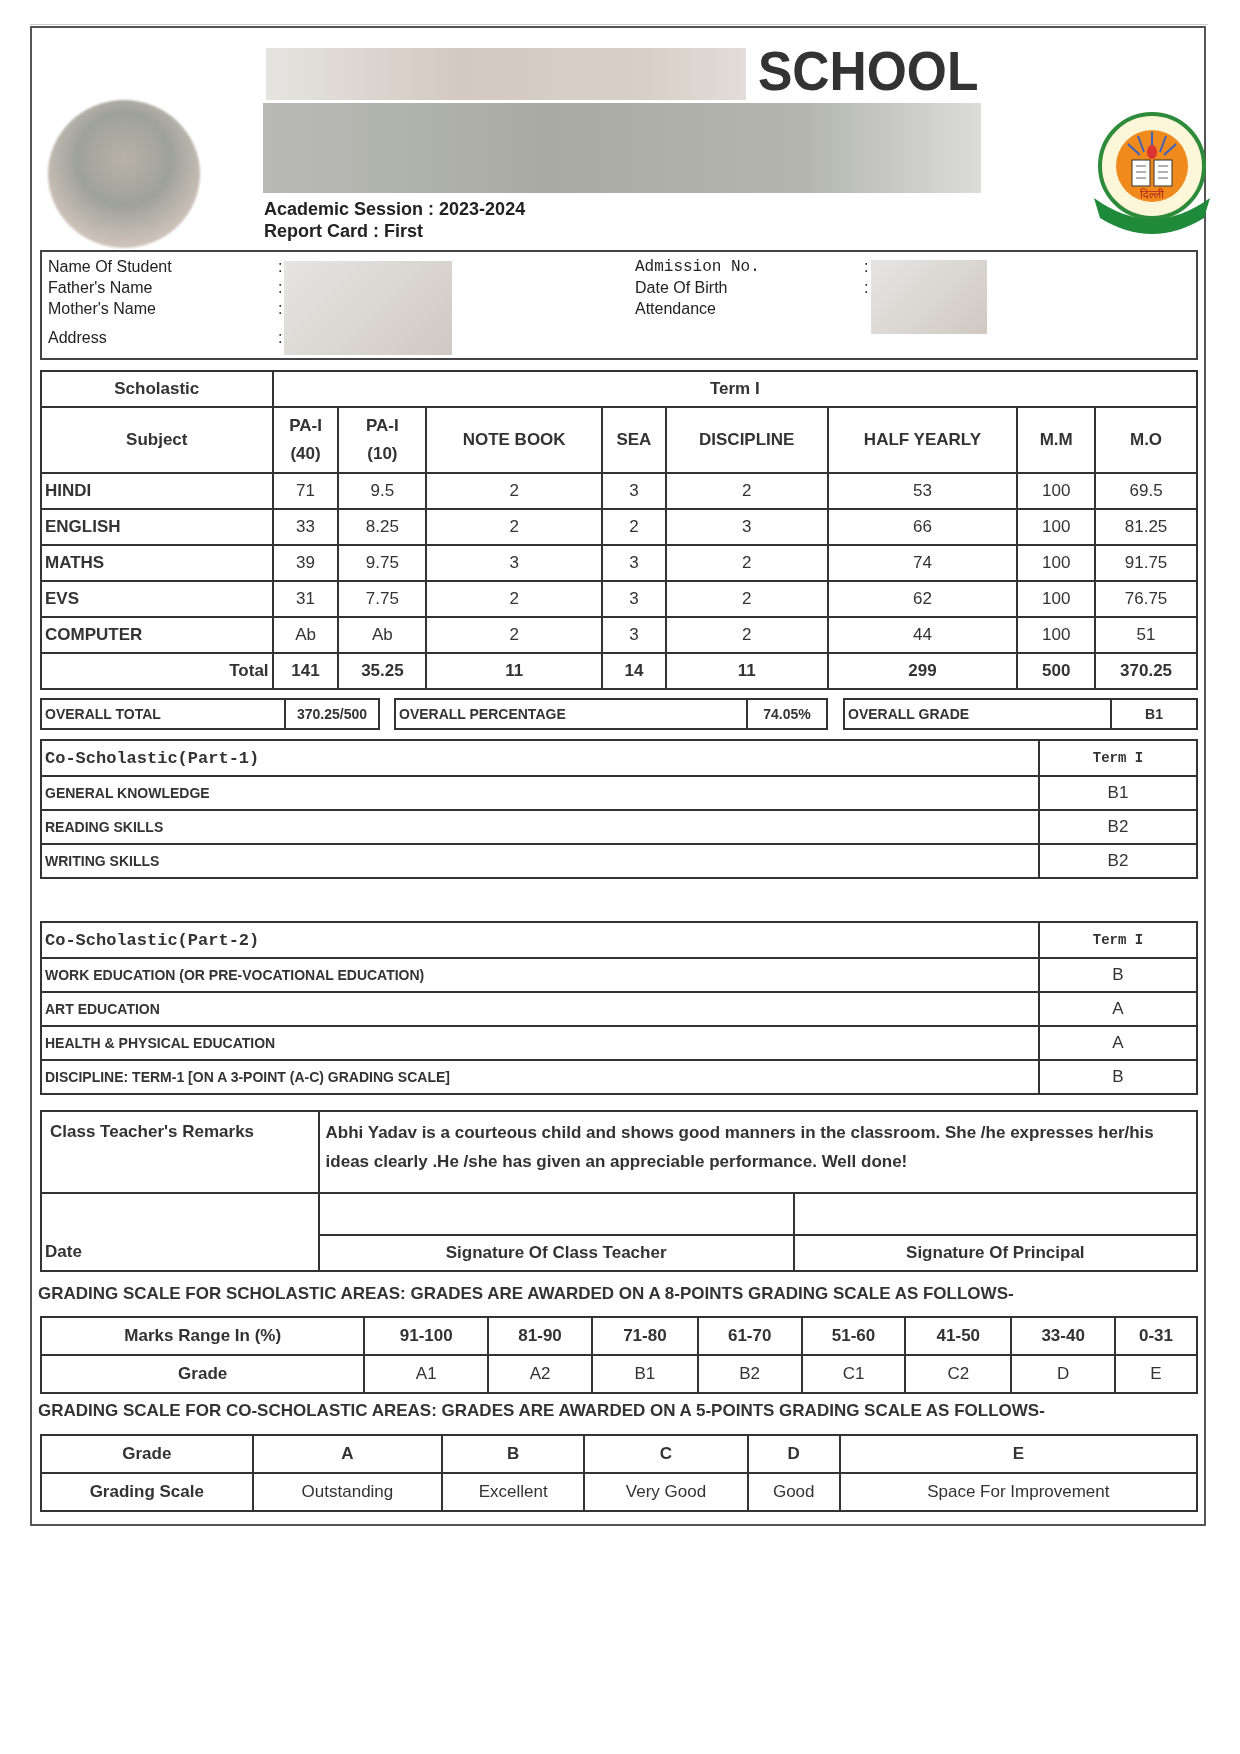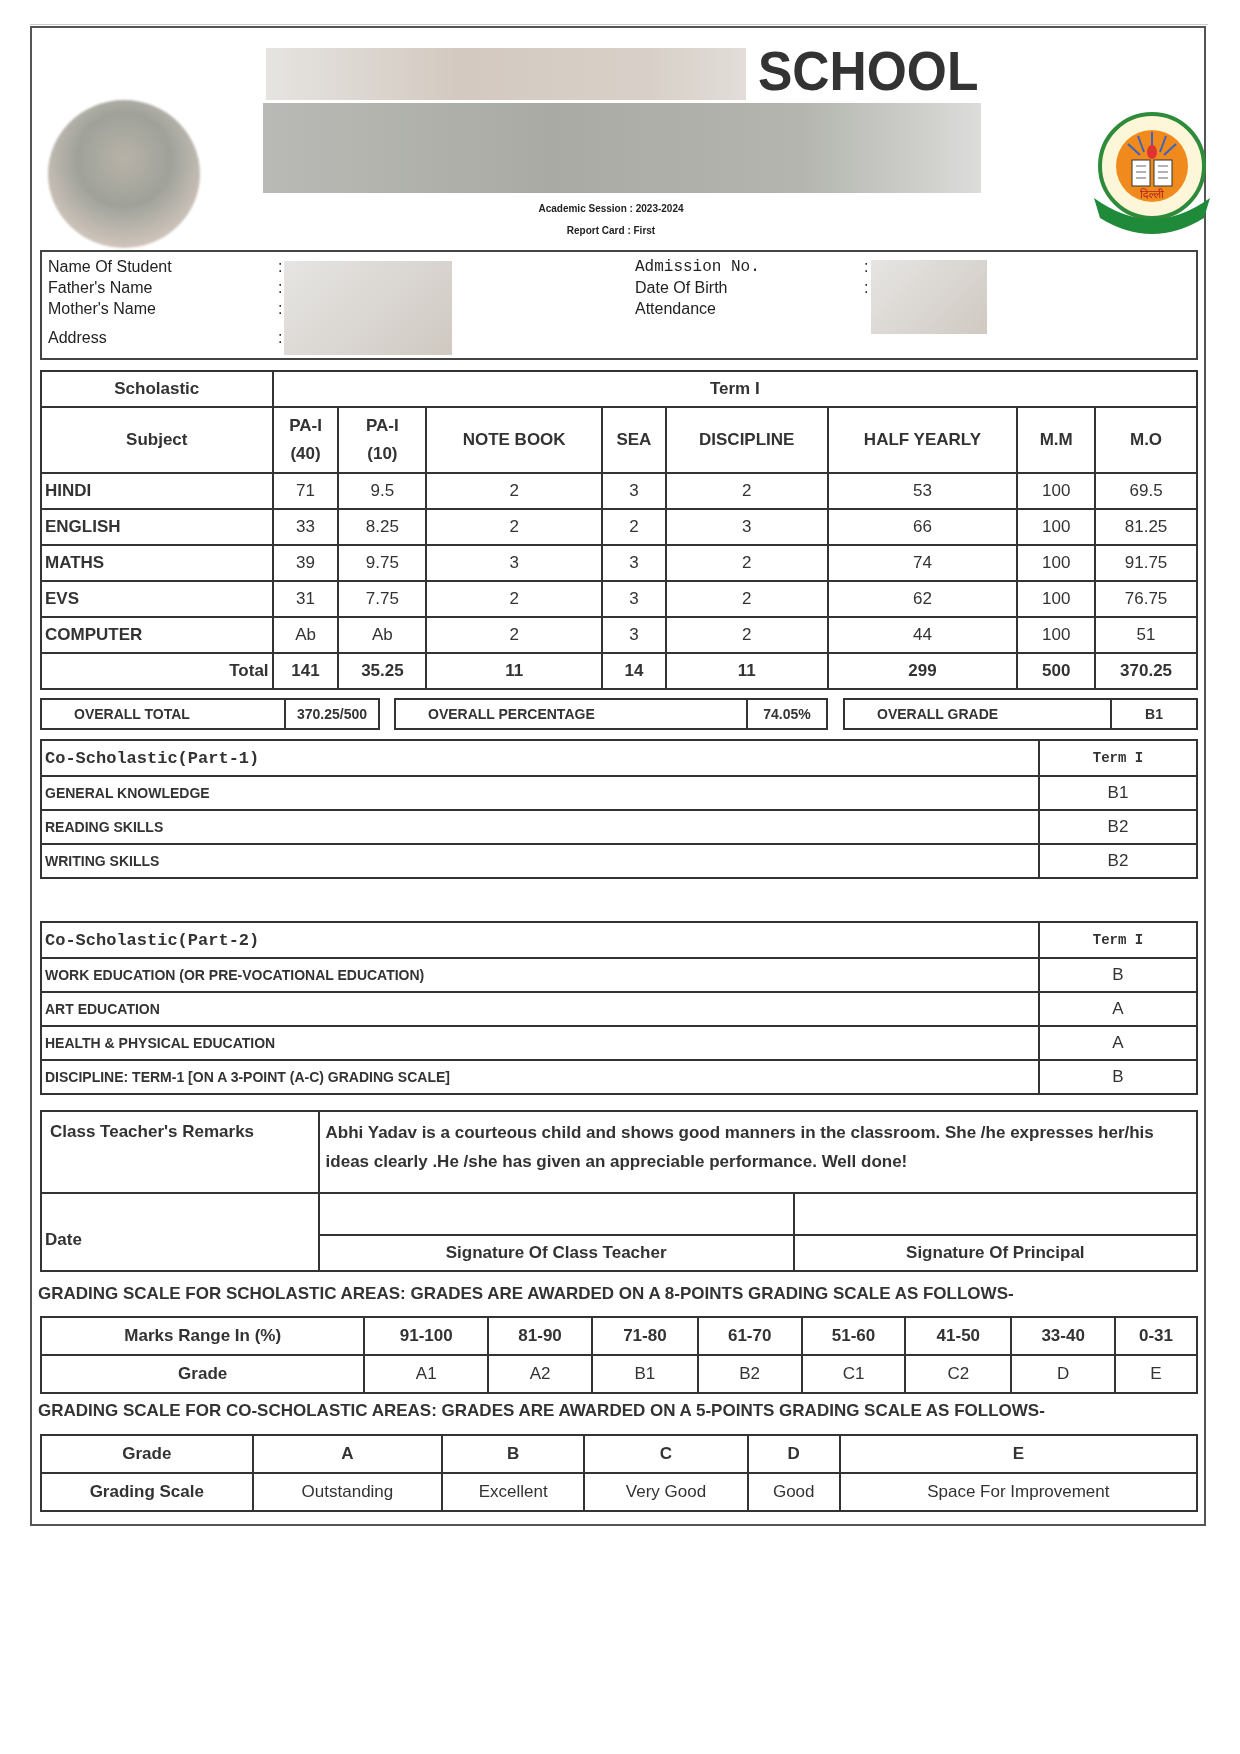--- a/index.html
+++ b/index.html
@@ -5,34 +5,34 @@
   html,body{margin:0;padding:0;background:#fff;}
   body{width:1240px;height:1754px;position:relative;font-family:"Liberation Sans",sans-serif;color:#222;}
   .topline{position:absolute;left:30px;top:24px;width:1178px;height:1px;background:#ccc;}
   .page{position:absolute;left:30px;top:26px;width:1176px;height:1500px;border:2px solid #555;box-sizing:border-box;}
   .abs{position:absolute;}
   .photo{left:48px;top:100px;width:152px;height:148px;border-radius:50%;
     background:radial-gradient(circle at 50% 40%, #b8b2a8 0%, #9fa29a 40%, #cfc4bb 75%, #e8e4e2 100%);filter:blur(1px);}
   .blur1{left:266px;top:48px;width:480px;height:52px;background:linear-gradient(90deg,#e6e4e1,#d3c9c0 40%,#d8d0c8 80%,#e2ddd8);}
   .school{left:758px;top:38px;font-size:56px;font-weight:bold;color:#333;letter-spacing:0px;font-family:"Liberation Sans",sans-serif;transform:scaleX(0.92);transform-origin:left;}
   .blur2{left:263px;top:103px;width:718px;height:90px;background:linear-gradient(90deg,#b9bab5,#a8aaa3 40%,#b3b5ae 75%,#dcdcda);}
-  .sess{left:252px;top:198px;width:718px;text-align:center;font-size:10px;font-weight:bold;line-height:22px;color:#222;}
+  .sess{left:264px;top:198px;width:718px;text-align:left;font-size:18px;font-weight:bold;line-height:22px;color:#222;}
   .logo{left:1090px;top:110px;width:125px;height:128px;}
   .info{left:40px;top:250px;width:1158px;height:110px;border:2px solid #444;box-sizing:border-box;}
   .info .lbl{position:absolute;font-size:16px;color:#222;}
   .info .col{position:absolute;font-size:16px;}
   .blurbox{position:absolute;background:linear-gradient(135deg,#e6e5e3,#d0c9c2);}
   table{border-collapse:collapse;}
   table.grid td, table.grid th{border:2px solid #333;text-align:center;font-size:17px;color:#333;padding:0;}
   .marks{position:absolute;left:40px;top:370px;width:1158px;}
   .marks th{font-weight:bold;}
   .marks td.sub{text-align:left;font-weight:bold;padding-left:3px;}
   .marks tr.tot td{font-weight:bold;}
   .overall{position:absolute;top:698px;height:32px;border:2px solid #333;box-sizing:border-box;display:flex;font-size:14px;font-weight:bold;color:#333;}
-  .overall .k{flex:1;padding-left:3px;line-height:28px;border-right:2px solid #333;margin-left:29px;}
+  .overall .k{flex:1;padding-left:3px;line-height:28px;border-right:2px solid #333;}
   .overall .v{text-align:center;line-height:28px;}
   .cos{position:absolute;left:40px;width:1158px;}
   .cos td{border:2px solid #333;font-size:14px;font-weight:bold;color:#333;height:32px;padding:0 3px;}
   .cos td.g{text-align:center;font-weight:normal;font-size:17px;width:150px;}
   .cos tr.h td{font-size:17px;font-family:Liberation Mono, monospace;}
   .cos tr.h td.g{font-size:14px;font-weight:bold;}
   .remarks{position:absolute;left:40px;top:1110px;width:1158px;}
   .remarks td{border:2px solid #333;font-size:17px;color:#333;font-weight:bold;}
   .scaleh{position:absolute;left:38px;font-size:17px;font-weight:bold;color:#333;}
   .gs{position:absolute;left:40px;width:1158px;}
@@ -259,21 +259,21 @@
       <col style="width:278px">
       <col style="width:476px">
       <col style="width:404px">
     </colgroup>
   <tbody>
       <tr style="height:82px">
     <td style="vertical-align:top;padding:10px 8px">Class Teacher's Remarks</td>
     <td colspan="2" style="vertical-align:top;padding:6px 6px;line-height:29px">Abhi Yadav is a courteous child and shows good manners in the classroom. She /he expresses her/his ideas clearly .He /she has given an appreciable performance. Well done!</td>
   </tr>
   <tr style="height:42px">
-    <td rowspan="2" style="vertical-align:bottom;padding:0 3px 20px">Date</td>
+    <td rowspan="2" style="vertical-align:bottom;padding:0 3px 8px">Date</td>
     <td></td>
     <td></td>
   </tr>
   <tr style="height:36px">
     <td style="text-align:center">Signature Of Class Teacher</td>
     <td style="text-align:center">Signature Of Principal</td>
   </tr>
 </tbody>
   </table>
 

